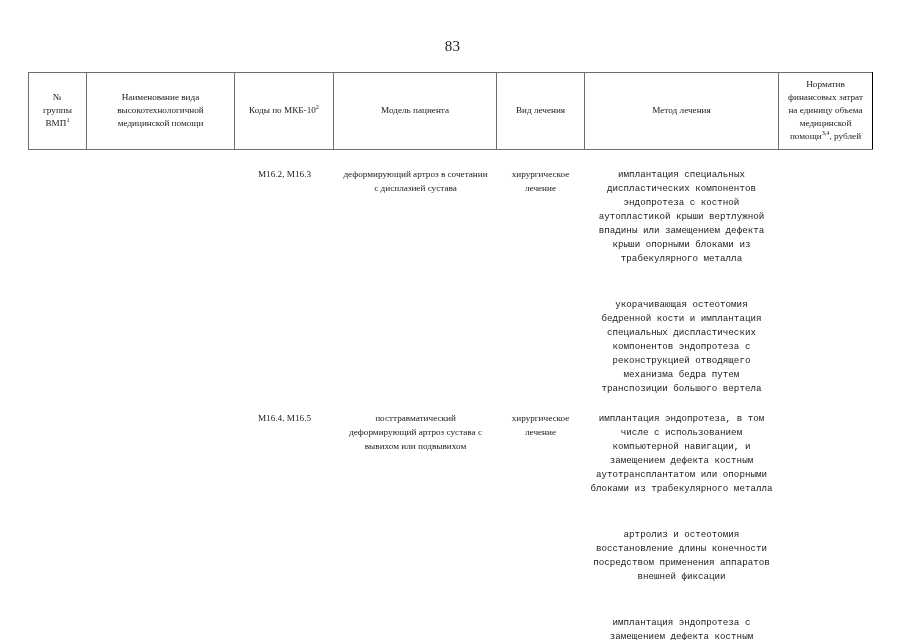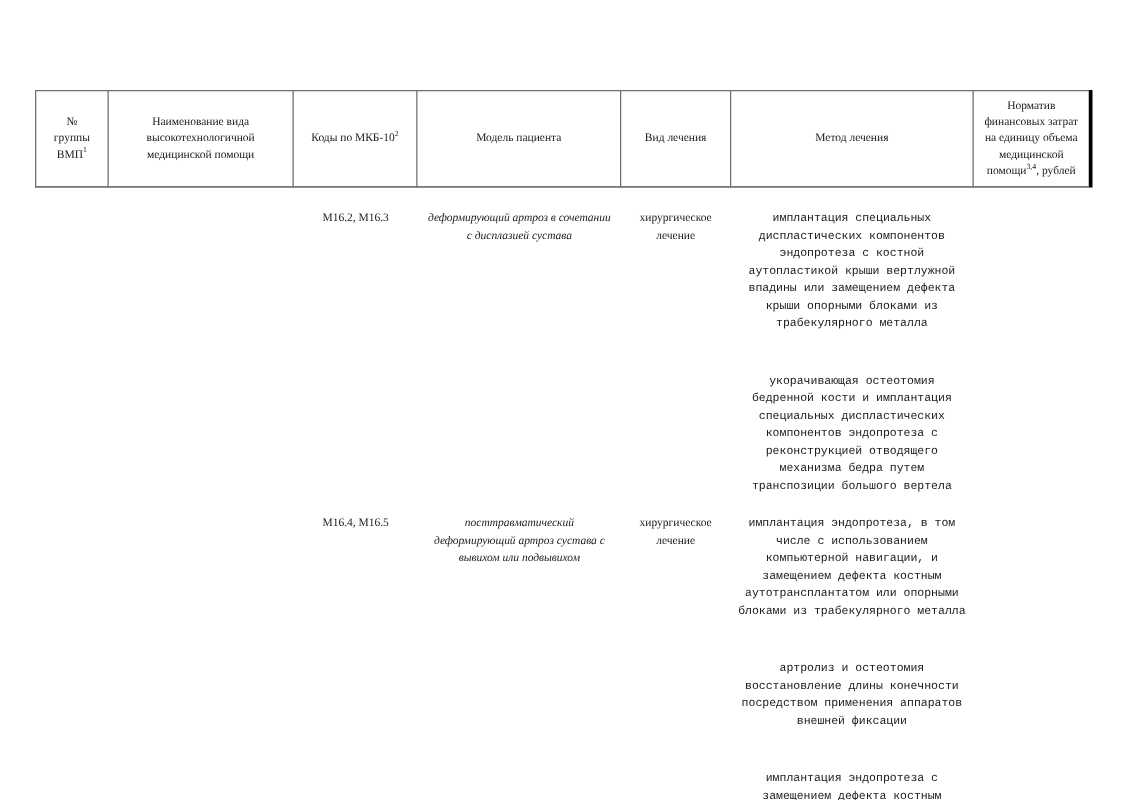--- a/index.html
+++ b/index.html
@@ -55,41 +55,41 @@
     border-right: 1px solid #6e6e6e;
     vertical-align: middle;
     text-align: center;
     font-weight: normal;
     padding: 5px 3px 6px 3px;
     line-height: 1.42;
     height: 60px;
     box-sizing: border-box;
   }
   .doc-table thead th:first-child { border-left: 1px solid #6e6e6e; }
-  .doc-table thead th:last-child  { border-right: 3px solid #000000; }
+  .doc-table thead th:last-child  { border-right: 1px solid #000000; }
 
   
   .doc-table tbody td {
     border: none;
     vertical-align: top;
     text-align: center;
     padding: 0 6px 0 4px;
     line-height: 1.52;
   }
 
   .col-group   { width: 58px;  }
   .col-name    { width: 148px; }
   .col-codes   { width: 99px;  }
   .col-model   { width: 163px; }
   .col-kind    { width: 88px;  }
   .col-method  { width: 194px; }
   .col-norm    { width: 94px;  }
 
   .cell-codes  { padding-left: 7px !important; }
-  .cell-model  { padding-left: 7px !important; font-style: italic; }
+  .cell-model  { padding-left: 7px !important; }
   .cell-kind   { padding-left: 6px !important; }
   .cell-method { padding-left: 6px !important; font-family: Liberation Mono, monospace; }
 
   
   .spacer-row td { height: 18px; padding: 0; line-height: 0; font-size: 0; }
 
   .para { margin: 0 0 0 0; }
   .para + .para { margin-top: 32px; }
 
   sup {
@@ -102,20 +102,21 @@
 
   .row-block td { padding-bottom: 0; }
 
   .rowgap td { height: 16px; padding: 0; line-height: 0; font-size: 0; }
 </style>
 </head>
 <body>
 
 <div class="page">
 
+  <div class="page-number">83</div>
 
   <table class="doc-table">
     <colgroup>
       <col class="col-group">
       <col class="col-name">
       <col class="col-codes">
       <col class="col-model">
       <col class="col-kind">
       <col class="col-method">
       <col class="col-norm">

